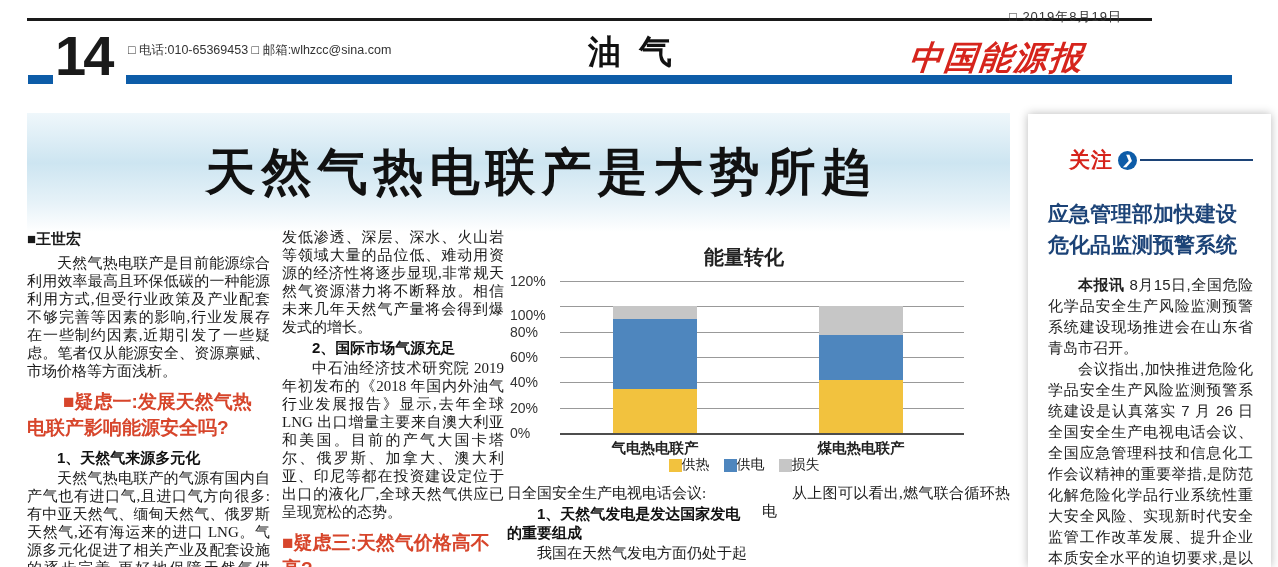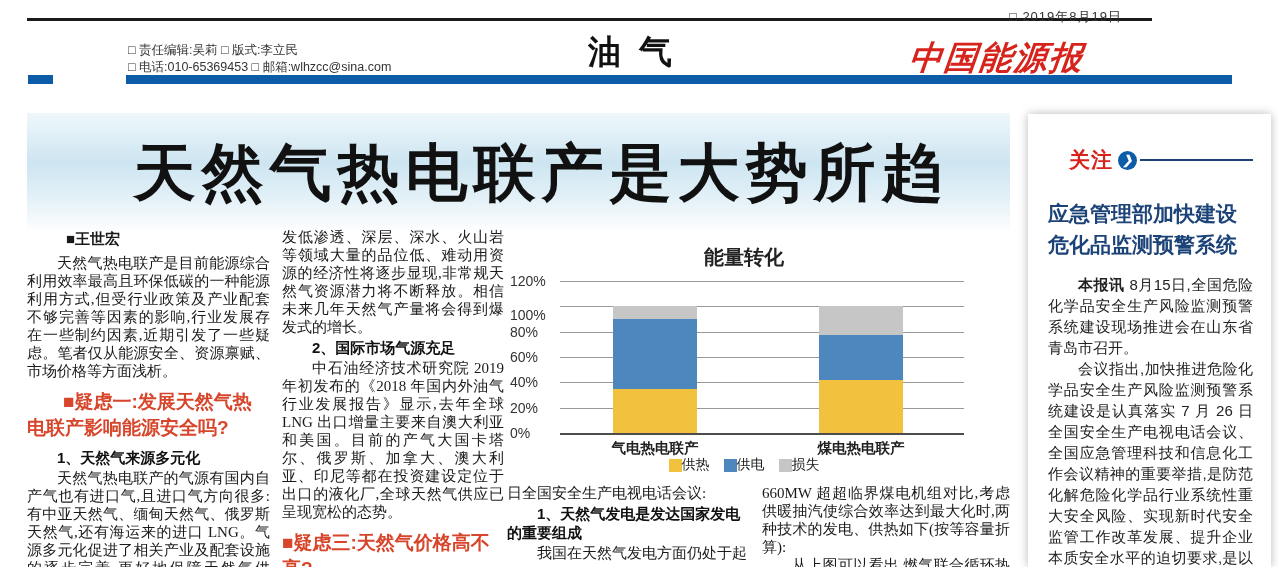--- a/index.html
+++ b/index.html
@@ -20,26 +20,26 @@
                    font-family: "Liberation Sans", sans-serif; font-size: 33px; font-weight: 700;
                    letter-spacing: 18px; color: #111; }
   .logo { position: absolute; right: 44px; top: 36px; font-size: 33px; font-weight: 700;
           font-style: italic; transform: skewX(-6deg); letter-spacing: 2px; }
   .blue-bar { position: absolute; left: 126px; top: 75px; width: 1106px; height: 9px; }
 
   
   .banner { position: absolute; left: 27px; top: 113px; width: 983px; height: 119px;
             background: linear-gradient(180deg, #eff7fb 0%, #cde5f1 42%, #e6f2f8 75%, #ffffff 100%);
             display: flex; align-items: center; justify-content: center; }
-  .headline { font-size: 62px; font-weight: 900; letter-spacing: 6px; color: #111;
+  .headline { font-size: 50px; font-weight: 900; letter-spacing: 6px; color: #111;
               padding-left: 46px; font-family: "Liberation Serif", serif; white-space: nowrap; }
 
   
   .author { position: absolute; left: 27px; top: 230px; font-family: "Liberation Sans", sans-serif;
-            font-size: 15px; font-weight: 700; margin-left: 39px; }
+            font-size: 15px; font-weight: 700; }
   .col { position: absolute; font-size: 15px; line-height: 18px; text-align: justify; }
   .col1 { left: 27px;  top: 254px; width: 243px; }
   .col2 { left: 282px; top: 228px; width: 222px; }
   .col3 { left: 507px; top: 484px; width: 247px; }
   .col4 { left: 762px; top: 484px; width: 248px; }
   .p-ind { text-indent: 2em; }
   .red-h { font-family: "Liberation Sans", sans-serif; font-size: 19px; font-weight: 700;
            line-height: 26px; margin: 9px 0 7px 0; text-align: left; }
   .red-h.ind { text-indent: 36px; }
   .sub-h { font-family: "Liberation Sans", sans-serif; font-weight: 700; font-size: 15px;
@@ -75,23 +75,23 @@
   .sb-body { margin-top: 14px; font-size: 15px; line-height: 21px; color: #222; text-align: justify; }
   .sb-body p { text-indent: 2em; }
 </style>
 </head>
 <body>
 
 <div class="page">
 
   <div class="top-rule"></div>
   <div class="date">□ 2019年8月19日</div>
+  <div class="page-num">14</div>
   <div class="blue-sq" style="background: rgb(13, 92, 168);"></div>
   <div class="edit-info">
-    <div>□ 责任编辑:吴莉 □ 版式:李立民</div>
     <div>□ 电话:010-65369453 □ 邮箱:wlhzcc@sina.com</div>
   </div>
   <div class="section-title">油气</div>
   <div class="logo" style="color: rgb(214, 36, 28);">中国能源报</div>
   <div class="blue-bar" style="background: rgb(13, 92, 168);"></div>
 
   <div class="banner">
     <div class="headline">天然气热电联产是大势所趋</div>
   </div>
   <div class="author">■王世宏</div>
@@ -154,21 +154,20 @@
       </div>
   </div>
 
   <div class="col col3">
     <p>日全国安全生产电视电话会议:</p>
     <p class="sub-h">1、天然气发电是发达国家发电的重要组成</p>
     <p class="p-ind">我国在天然气发电方面仍处于起</p>
   </div>
 
   <div class="col col4">
-    <p>660MW 超超临界煤电机组对比,考虑供暖抽汽使综合效率达到最大化时,两种技术的发电、供热如下(按等容量折算):</p>
     <p class="p-ind">从上图可以看出,燃气联合循环热电</p>
   </div>
 
   <aside class="sidebar">
     <div class="tag-row">
       <span class="tag" style="color: rgb(214, 36, 28);">关注</span>
       <span class="tag-icon" style="background: rgb(13, 92, 168);">❯</span>
       <span class="tag-line" style="background: rgb(28, 67, 119);"></span>
     </div>
     <div class="sb-title" style="color: rgb(28, 67, 119);">应急管理部加快建设危化品监测预警系统</div>

